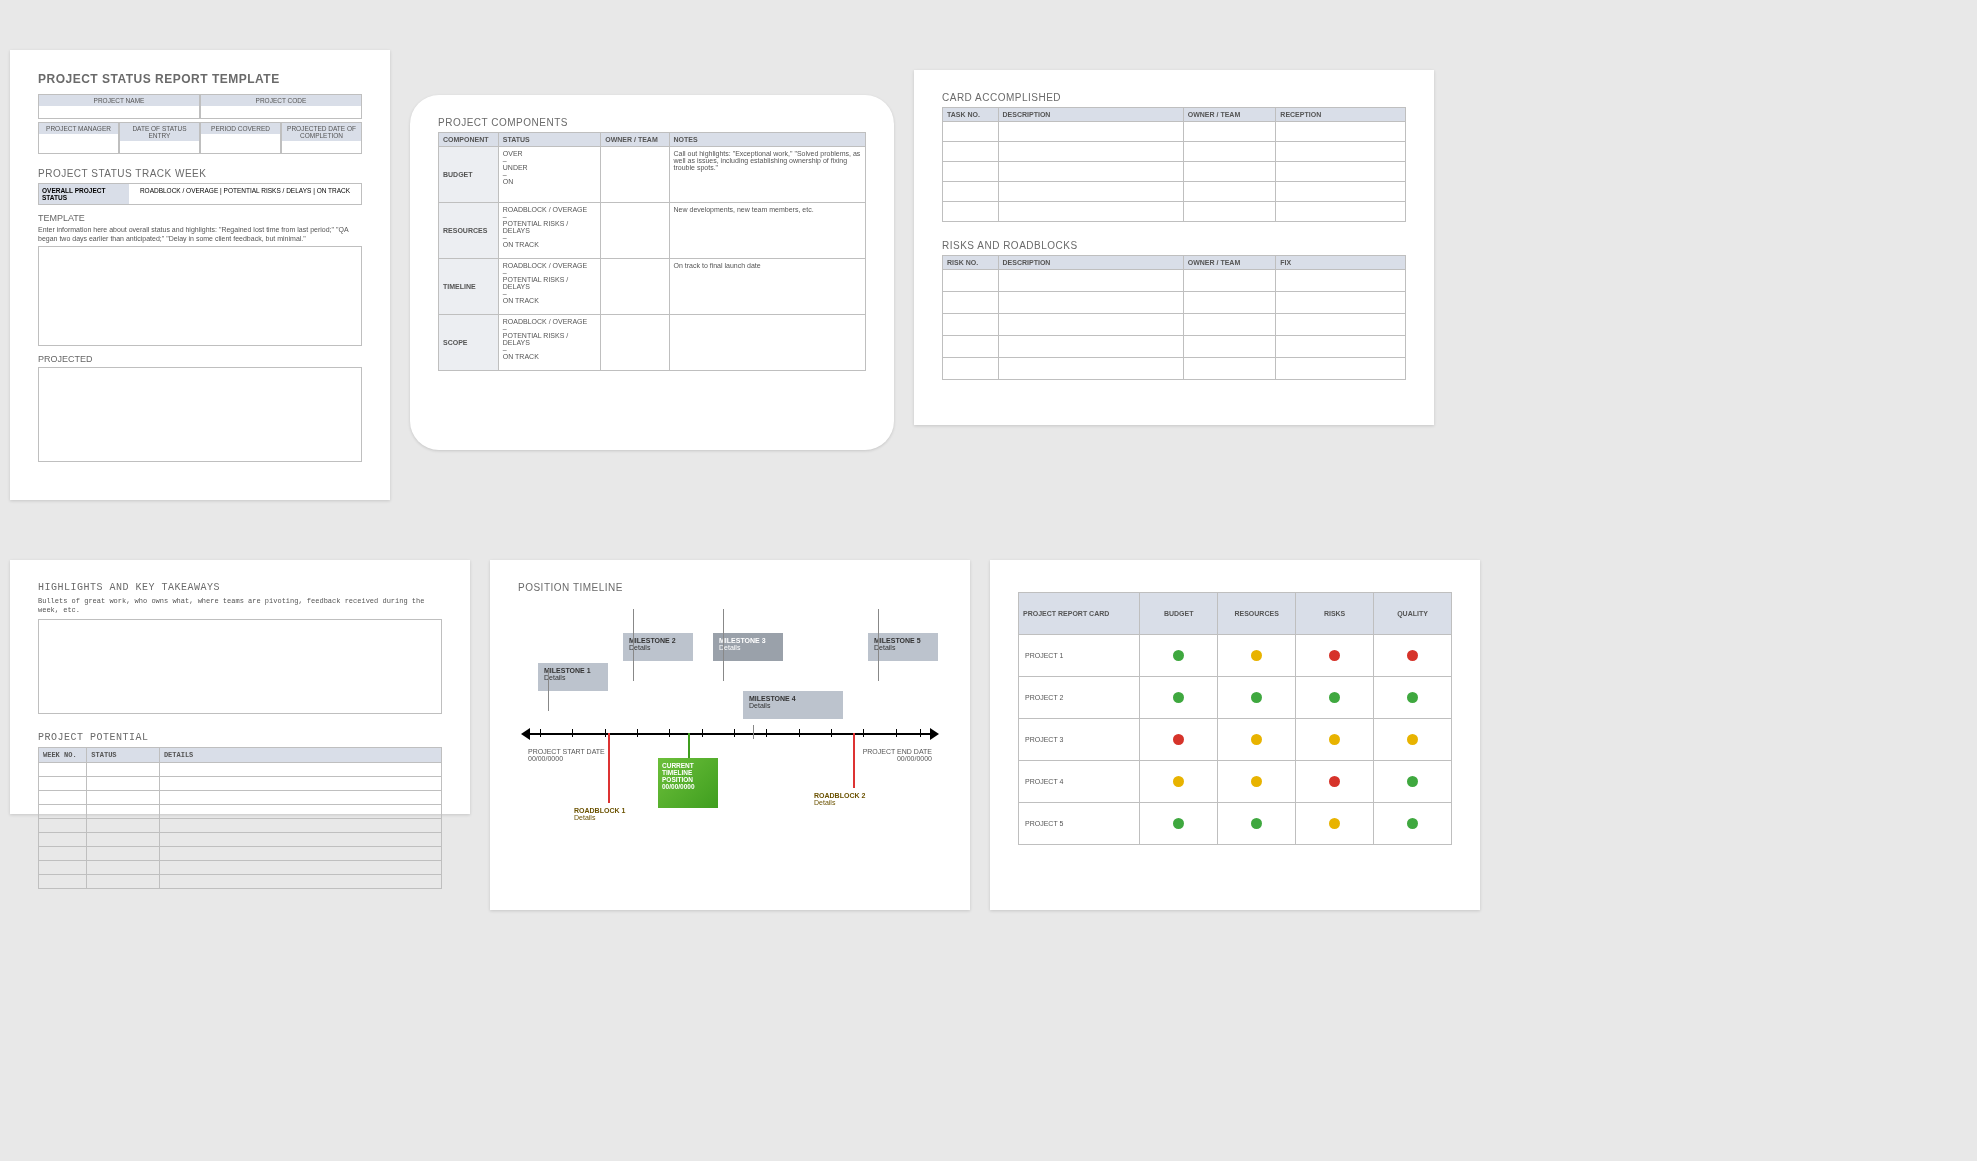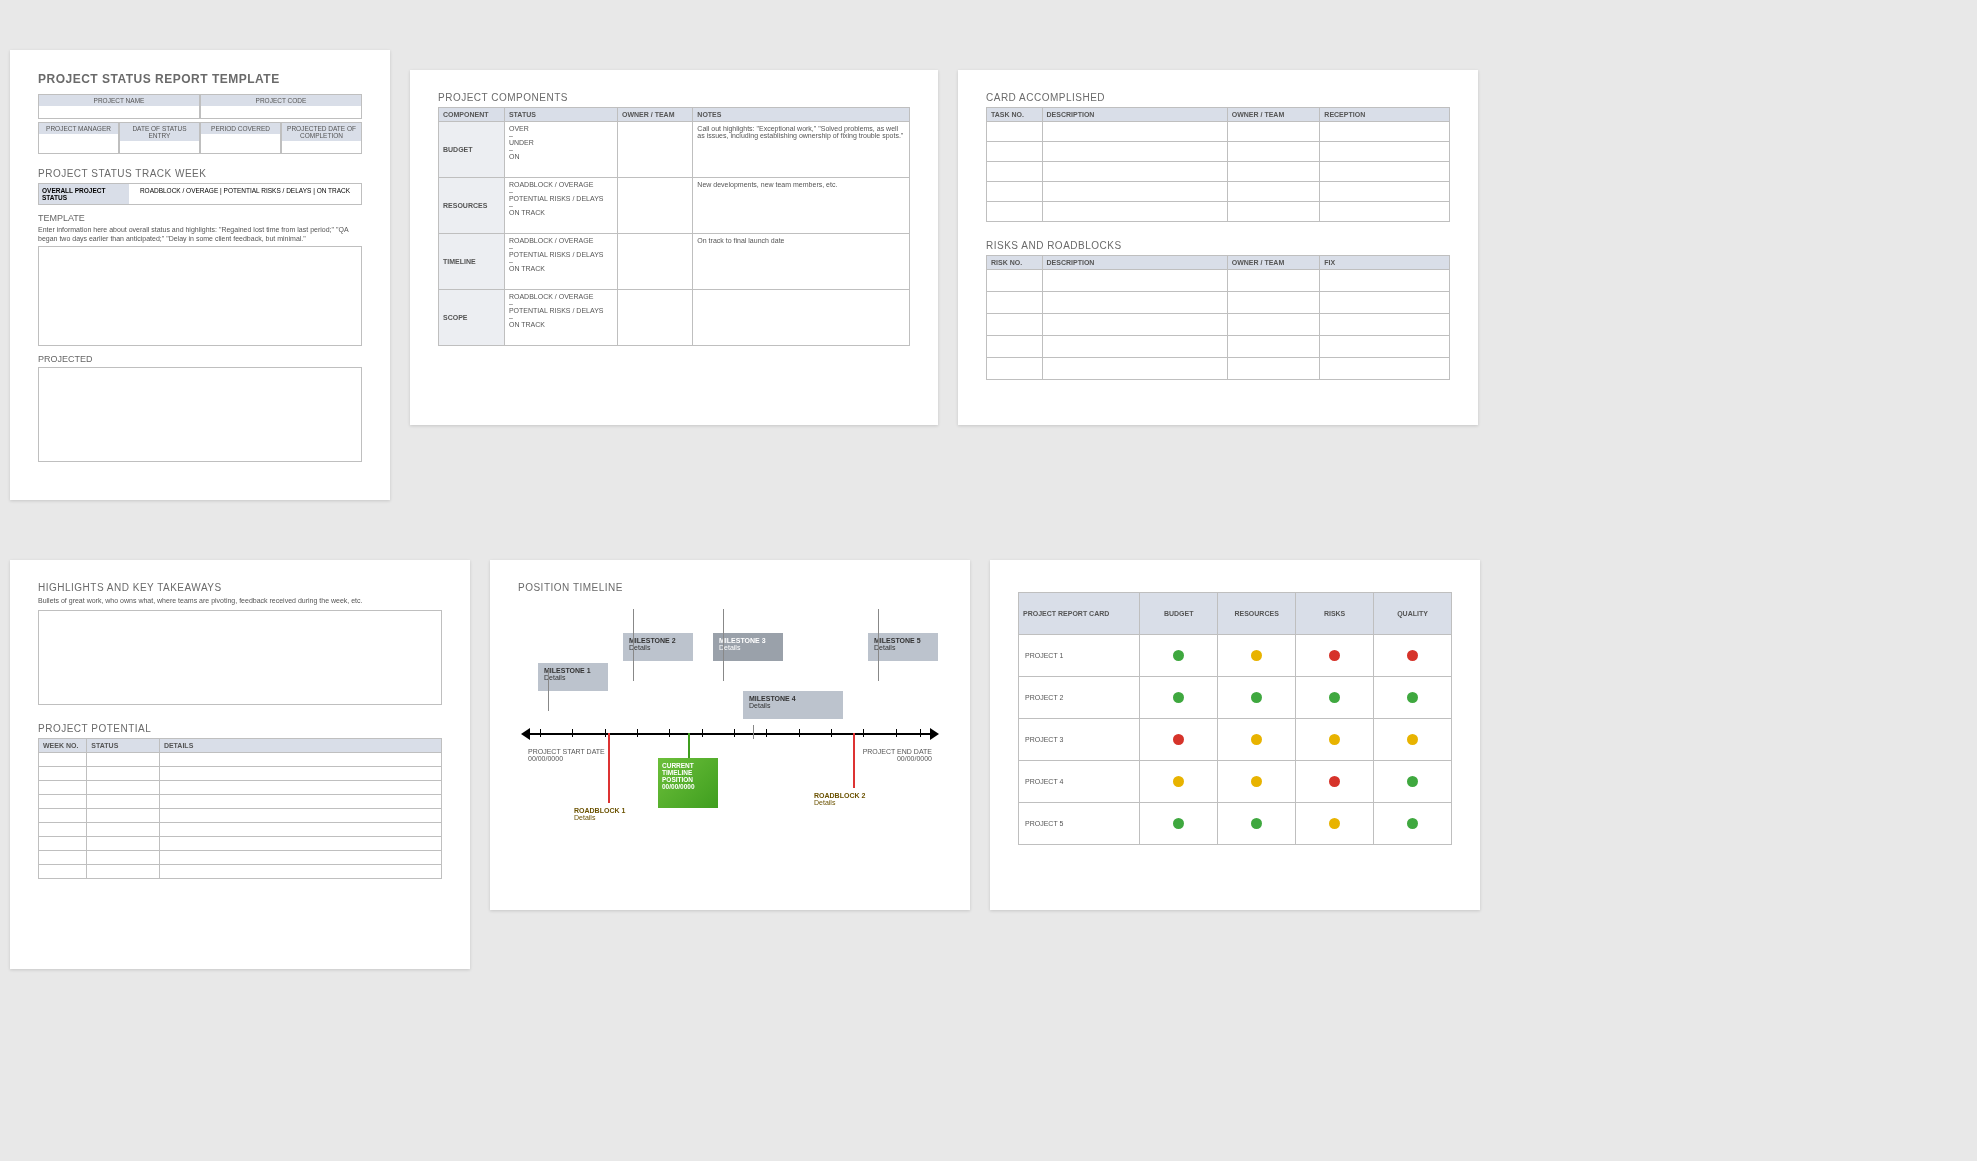--- a/index.html
+++ b/index.html
@@ -10,23 +10,23 @@
     width: 1977px;
   }
   .row { display: flex; gap: 20px; margin-bottom: 20px; }
   .page {
     background: #fff;
     box-shadow: 0 1px 3px rgba(0,0,0,0.15);
     padding: 22px 28px;
     margin-top: 40px;
   }
   .p1 { width: 380px; height: 450px; }
-  .p2 { width: 528px; height: 355px; margin-top: 60px; }
+  .p2 { width: 484px; height: 355px; margin-top: 85px; border-radius: 29px; }
   .p3 { width: 520px; height: 355px; margin-top: 60px; }
-  .p4 { width: 460px; height: 409px; }
+  .p4 { width: 460px; height: 254px; font-family: Liberation Mono, monospace; }
   .p5 { width: 480px; height: 350px; position: relative; }
   .p6 { width: 490px; height: 350px; }
 
   
   .title-main { font-size: 12px; font-weight: bold; color: #6a6a6a; letter-spacing: 0.5px; margin-bottom: 8px; }
   .section-title { font-size: 10px; color: #6a6a6a; letter-spacing: 0.5px; margin-bottom: 4px; }
   .subsection-title { font-size: 9px; color: #666; margin-bottom: 3px; }
   .tiny { font-size: 7px; color: #555; line-height: 1.25; }
 
   

